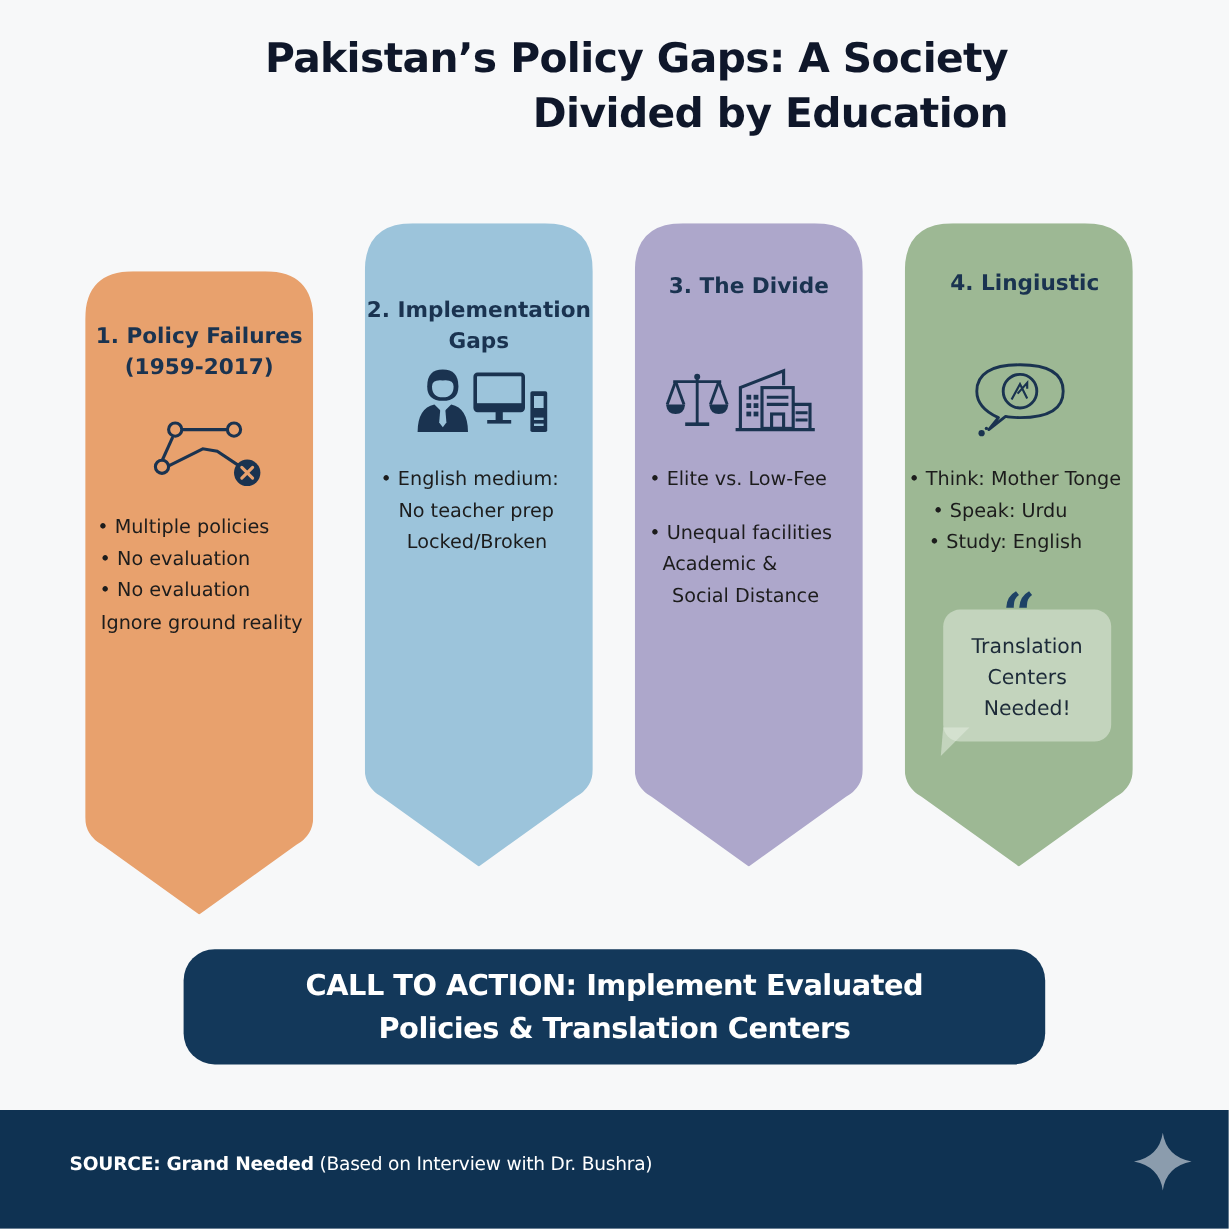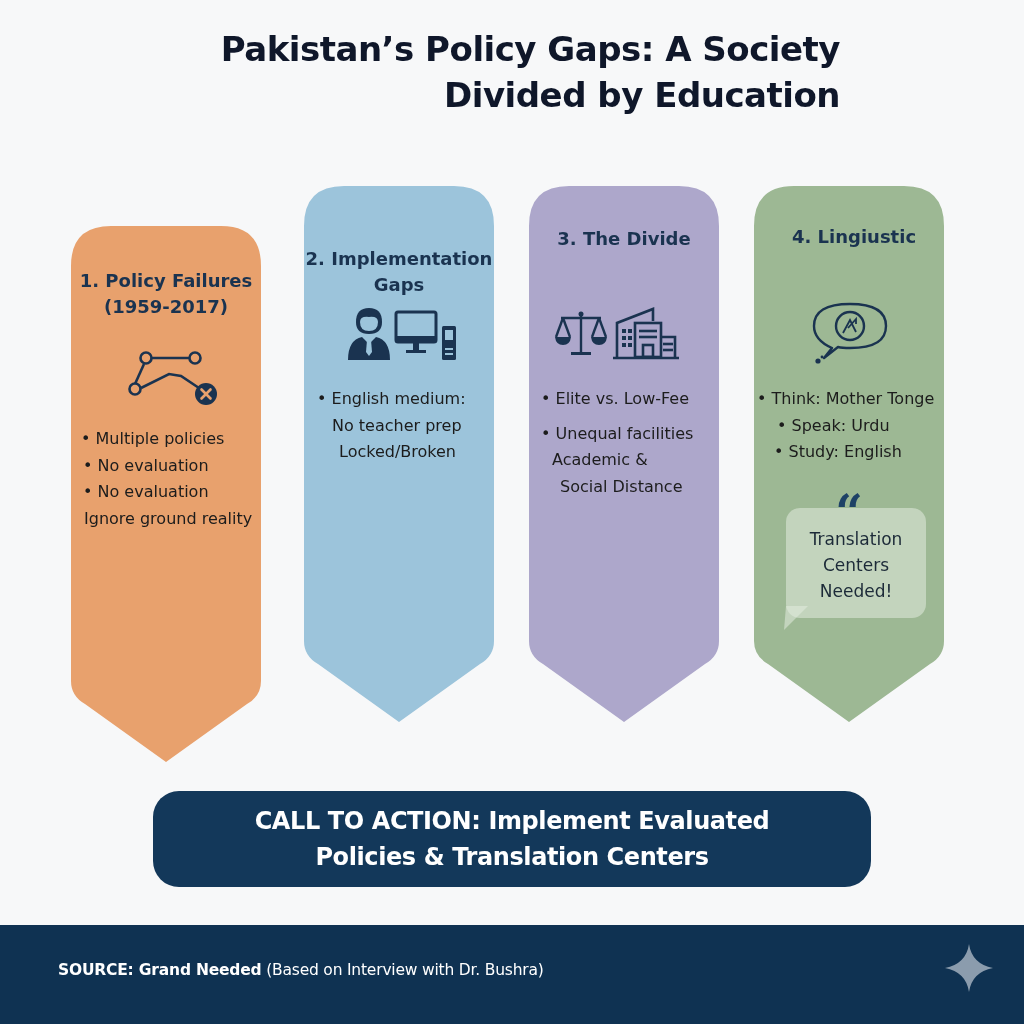--- a/index.html
+++ b/index.html
@@ -191,21 +191,21 @@
         <rect x="69" y="28" width="4" height="4"></rect>
           <rect x="75" y="28" width="4" height="4"></rect>
         <rect x="69" y="35" width="4" height="4"></rect>
           <rect x="75" y="35" width="4" height="4"></rect>
         <rect x="69" y="42" width="4" height="4"></rect>
           <rect x="75" y="42" width="4" height="4"></rect>
       </g>
     </svg>
     <div class="bullets" style="top:200px; padding-left:12px;">
       <span class="line" style="padding-left:0">• Elite vs. Low-Fee</span>
-      <span class="line" style="padding-left:0; margin-top:8px">• Unequal facilities</span>
+      <span class="line" style="padding-left:0; margin-top:18px">• Unequal facilities</span>
       <span class="line" style="padding-left:11px">Academic &amp;</span>
       <span class="line" style="padding-left:19px">Social Distance</span>
     </div>
   </div>
 
   <div class="card" style="left:754px;">
     <svg class="shape" width="190" height="536" viewBox="0 0 190 536">
       <path d="M40 0 H150 Q190 0 190 40 V455 Q190 470 176 478 L95 536 L14 478 Q0 470 0 455 V40 Q0 0 40 0 Z" fill="#9db894"></path>
     </svg>
     <div class="card-title" style="top:38px;">

